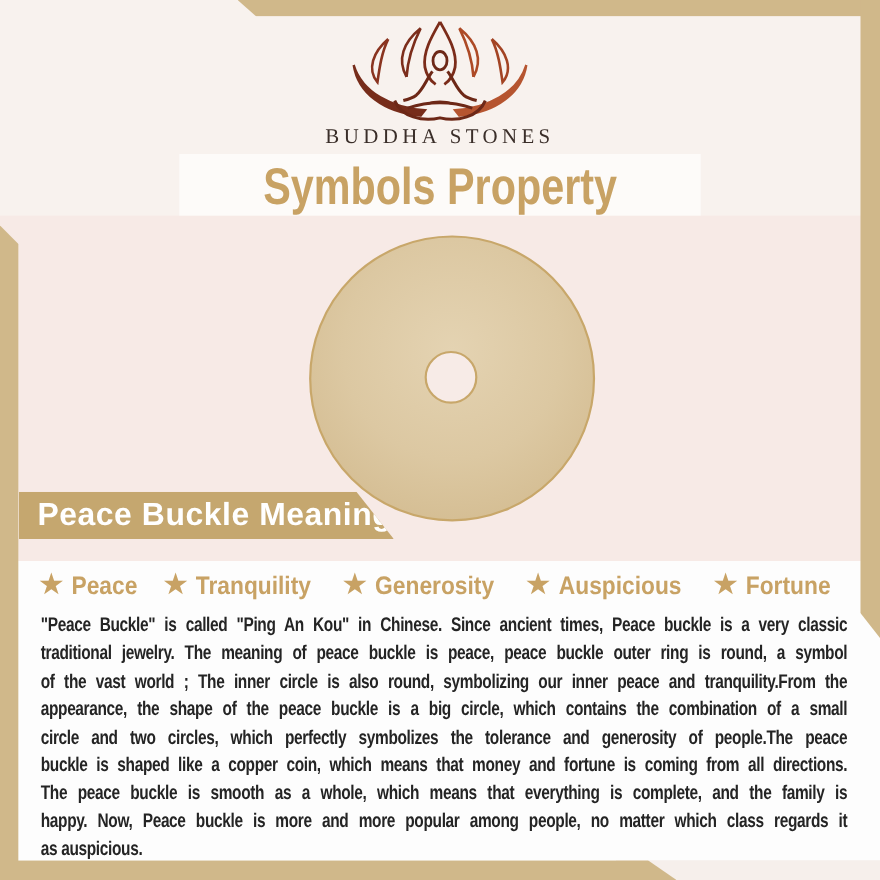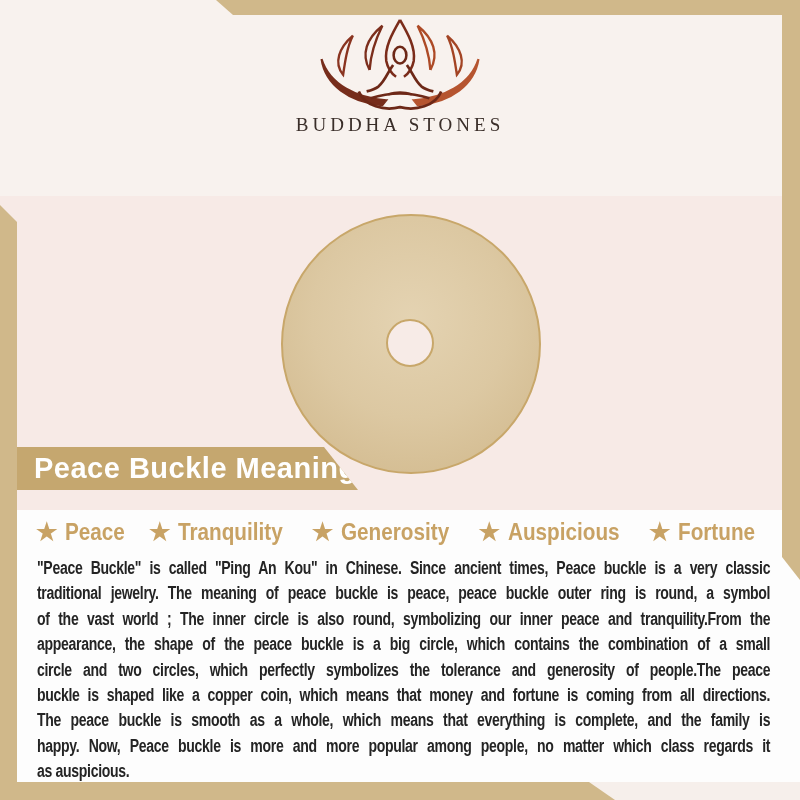--- a/index.html
+++ b/index.html
@@ -91,20 +91,23 @@
     <ellipse cx="100" cy="44" rx="6.5" ry="8.5" stroke="#6d2817" stroke-width="2.6"></ellipse>
     <path d="M93 54 C87 62 85 70 78 76 C74 79 70 80 66 81" stroke="#6d2817" stroke-width="2.8"></path>
     <path d="M107 54 C113 62 115 70 122 76 C126 79 130 80 134 81" stroke="#6d2817" stroke-width="2.8"></path>
     <path d="M70 88 Q100 78 130 88" stroke="#6d2817" stroke-width="2.6"></path>
     <path d="M58 81 C64 96 84 101 100 97 C116 101 136 96 142 81" stroke="#6d2817" stroke-width="2.8"></path>
     <path d="M88 84 Q100 80 112 84" stroke="#6d2817" stroke-width="2.2"></path>
   </svg>
 
   <div class="brand">BUDDHA STONES</div>
 
+  <div class="title-band">
+    <div class="title">Symbols Property</div>
+  </div>
 
   <svg class="donut" viewBox="0 0 262 262" xmlns="http://www.w3.org/2000/svg">
     <defs>
       <radialGradient id="donutGrad" cx="50%" cy="40%" r="70%">
         <stop offset="0%" stop-color="#e4d3b2"></stop>
         <stop offset="55%" stop-color="#dcc8a2"></stop>
         <stop offset="100%" stop-color="#d2ba8e"></stop>
       </radialGradient>
     </defs>
     <circle cx="131" cy="131" r="129" fill="url(#donutGrad)" stroke="#c8a76a" stroke-width="2"></circle>

